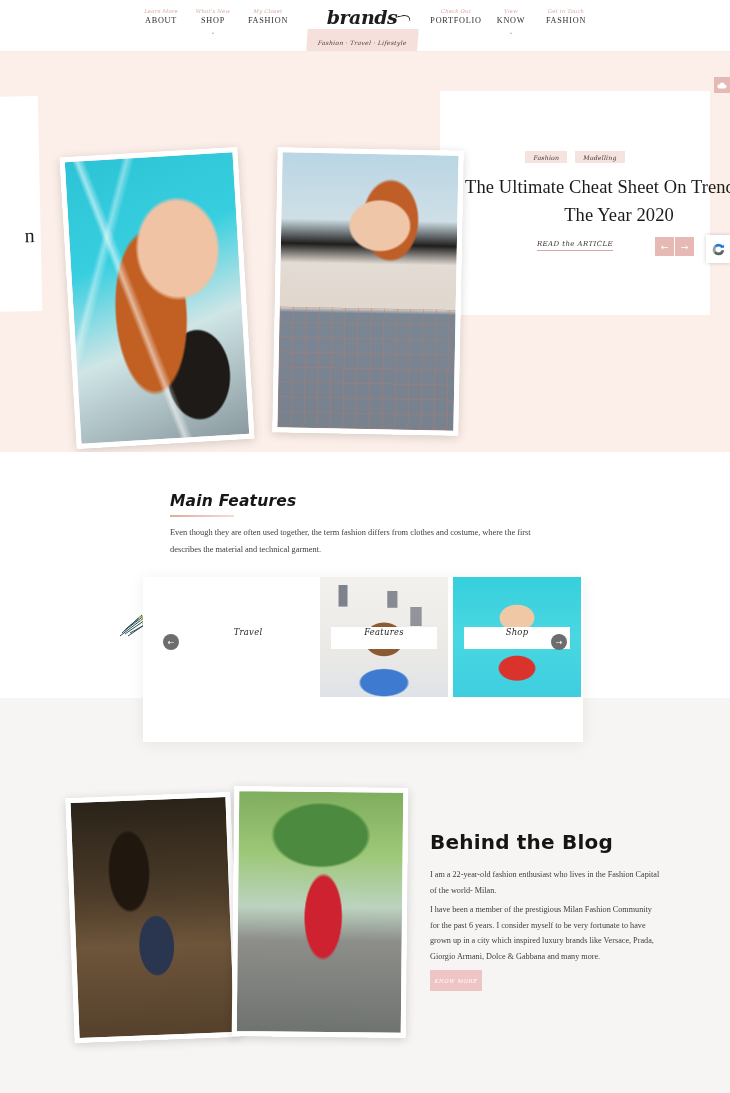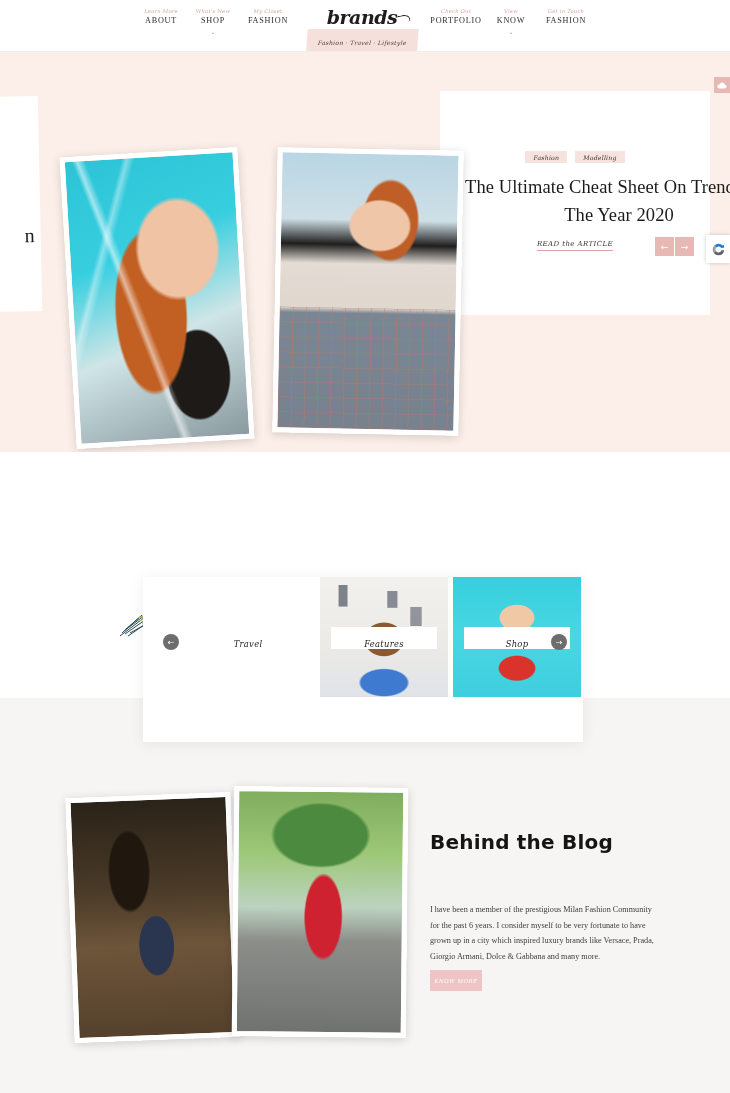--- a/index.html
+++ b/index.html
@@ -375,21 +375,21 @@
   }
   #card-travel  { left: 41px; }
   #card-insta   { left: 177px; }
   #card-shop    { left: 310px; }
   .card-label {
     position: absolute;
     left: 11px; right: 11px;
     top: 50px;
     background: #ffffff;
     height: 22px;
-    display: flex; align-items: flex-end; justify-content: center;
+    display: flex; align-items: flex-start; justify-content: center;
     z-index: 5;
     cursor: pointer;
   }
   .card-label span {
     font-family: "DejaVu Serif", serif;
     font-style: italic;
     font-size: 8.4px;
     color: #232323;
     letter-spacing: 0.3px;
   }
@@ -558,20 +558,25 @@
 
   <div class="recaptcha">
     <svg width="15" height="15" viewBox="0 0 20 20">
       <path d="M10 2.2a7.8 7.8 0 016.6 3.6l-3 2.1A4.2 4.2 0 0010 6c-1 0-1.9.3-2.6.9L4.6 4.6A7.8 7.8 0 0110 2.2z" fill="#1c7bd4"></path>
       <path d="M2.2 10a7.8 7.8 0 013-6.1l2.2 3A4.2 4.2 0 006 10c0 .9.3 1.8.8 2.5l-3 2.3A7.8 7.8 0 012.2 10z" fill="#9aa0a6"></path>
       <path d="M10 17.8a7.8 7.8 0 01-6.3-3.2l3.1-2.2A4.2 4.2 0 0010 14c1.9 0 3.5-1.3 4-3h3.6a7.8 7.8 0 01-7.6 6.8z" fill="#5d6368"></path>
       <path d="M17.4 3.2v4.3h-4.3z" fill="#1c7bd4"></path>
     </svg>
   </div>
 
+  <div class="features">
+    <div class="feat-title">Main Features</div>
+    <div class="feat-underline"></div>
+    <div class="feat-desc">Even though they are often used together, the term fashion differs from clothes and costume, where the first describes the material and technical garment.</div>
+  </div>
 
   <div class="leaf">
     <svg width="34" height="26" viewBox="0 0 34 26">
       <g stroke="#2b4f57" stroke-width="1" fill="none">
         <path d="M2 24 L31 2"></path>
         <path d="M7 22 L30 6"></path>
           <path d="M6 19 L27 3"></path>
         <path d="M10 24 L32 9"></path>
           <path d="M4 21 L24 3"></path>
         <path d="M12 21 L30 11"></path>
@@ -620,19 +625,20 @@
   <div class="blog"></div>
 
   <div class="photo" id="blog-photo-1">
     <div class="pf fill-b1"></div>
   </div>
   <div class="photo" id="blog-photo-2">
     <div class="pf fill-b2"></div>
   </div>
 
   <div class="blog-title">Behind the Blog</div>
+  <div class="blog-p" id="blog-p1">I am a 22-year-old fashion enthusiast who lives in the Fashion Capital of the world- Milan.</div>
   <div class="blog-p" id="blog-p2">I have been a member of the prestigious Milan Fashion Community for the past 6 years. I consider myself to be very fortunate to have grown up in a city which inspired luxury brands like Versace, Prada, Giorgio Armani, Dolce &amp; Gabbana and many more.</div>
 
   <div class="know-more">
     <span>KNOW MORE</span>
   </div>
 
 </div>
 
 </body></html>

